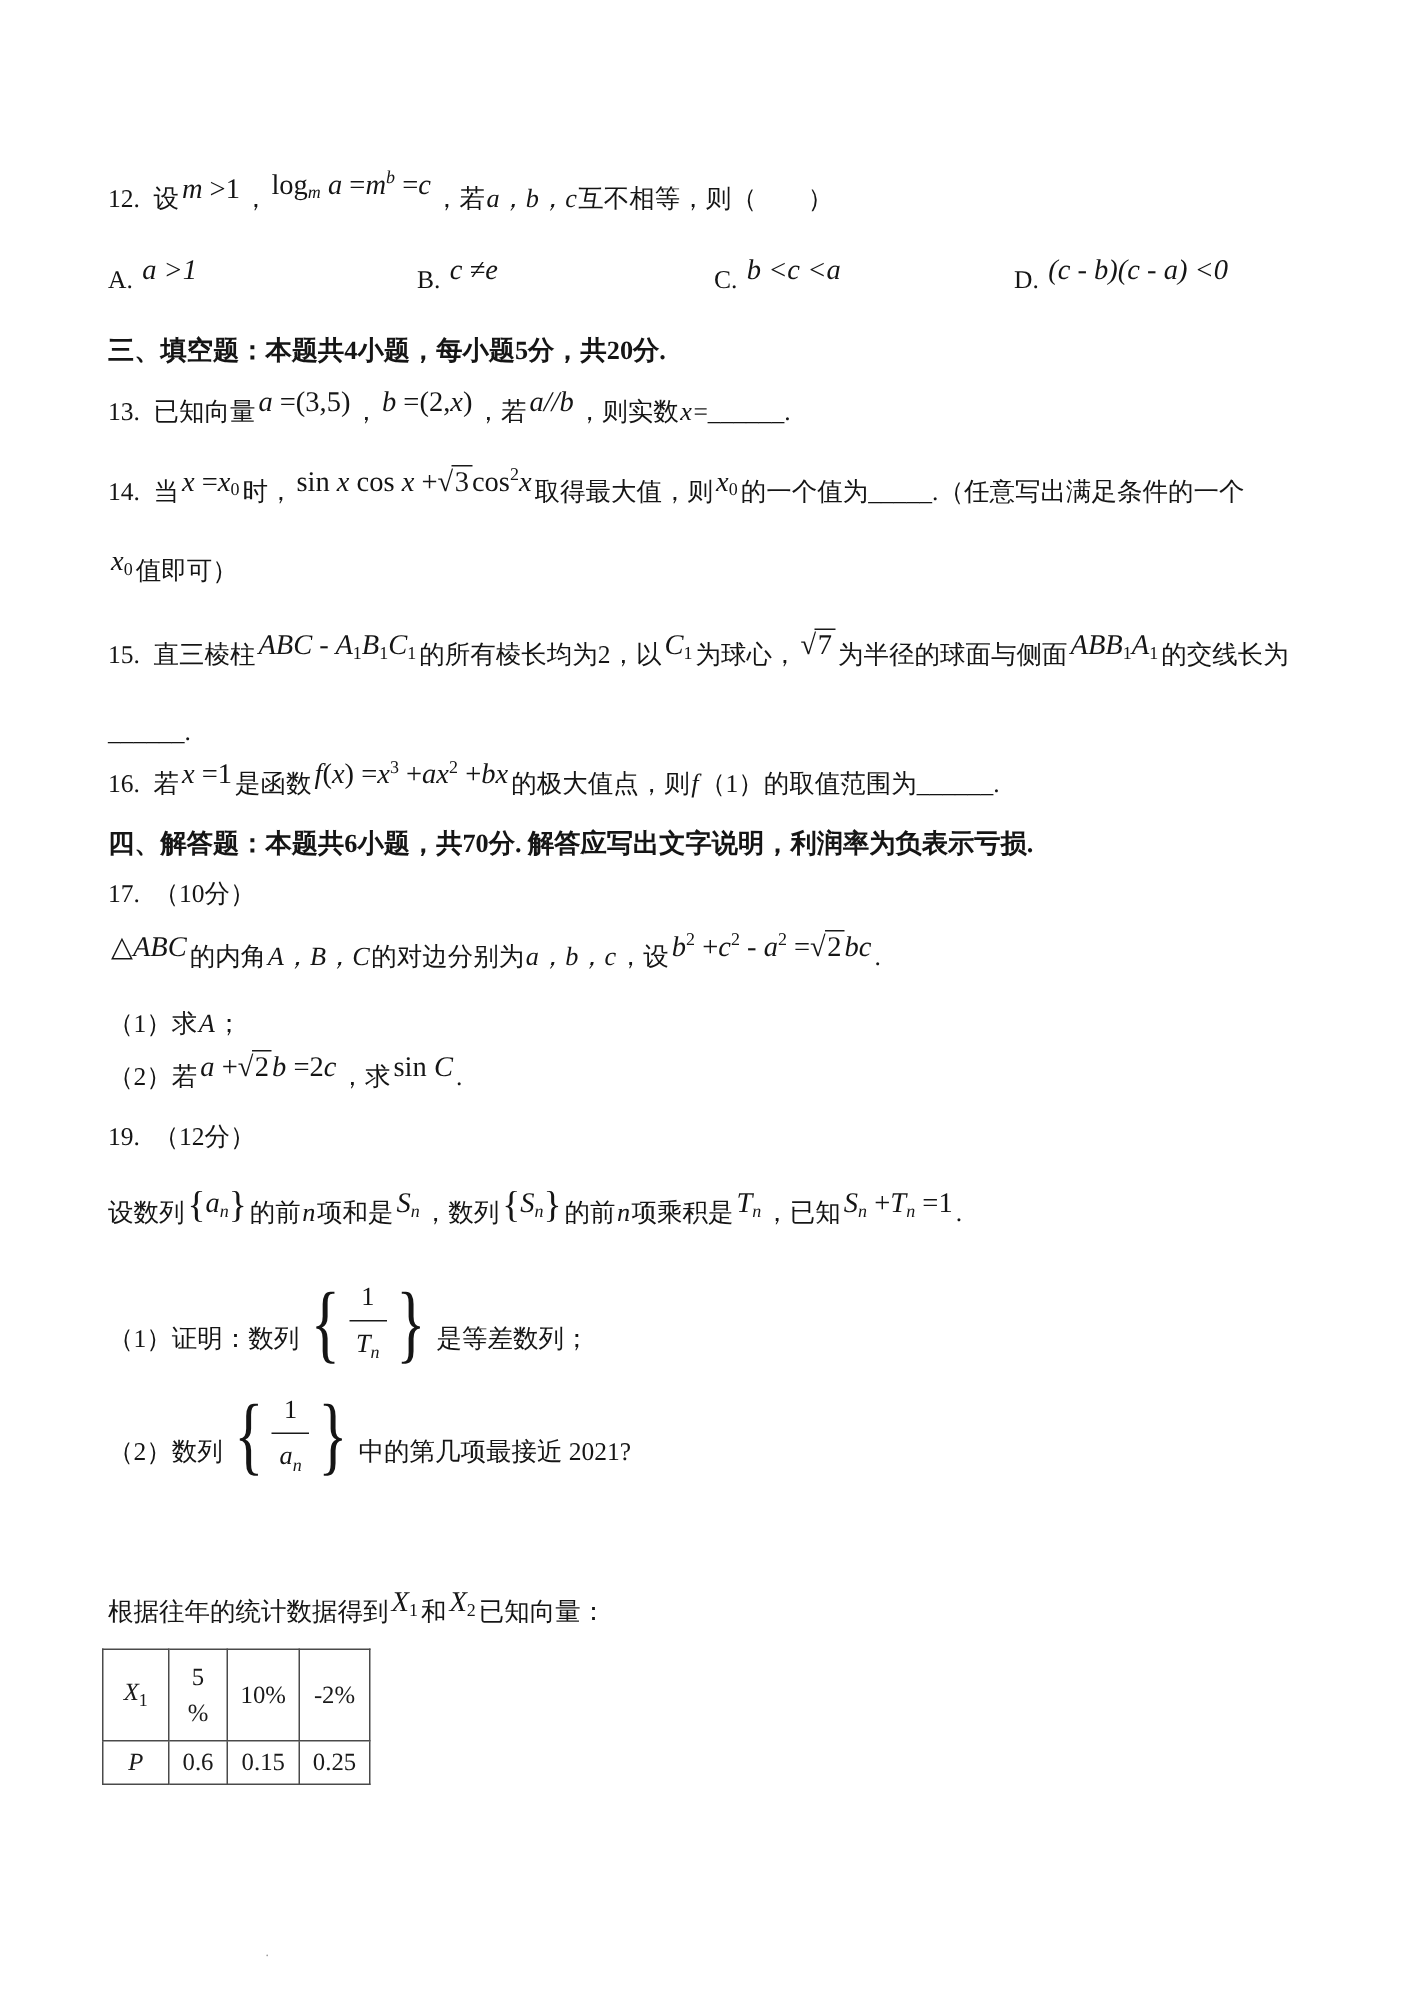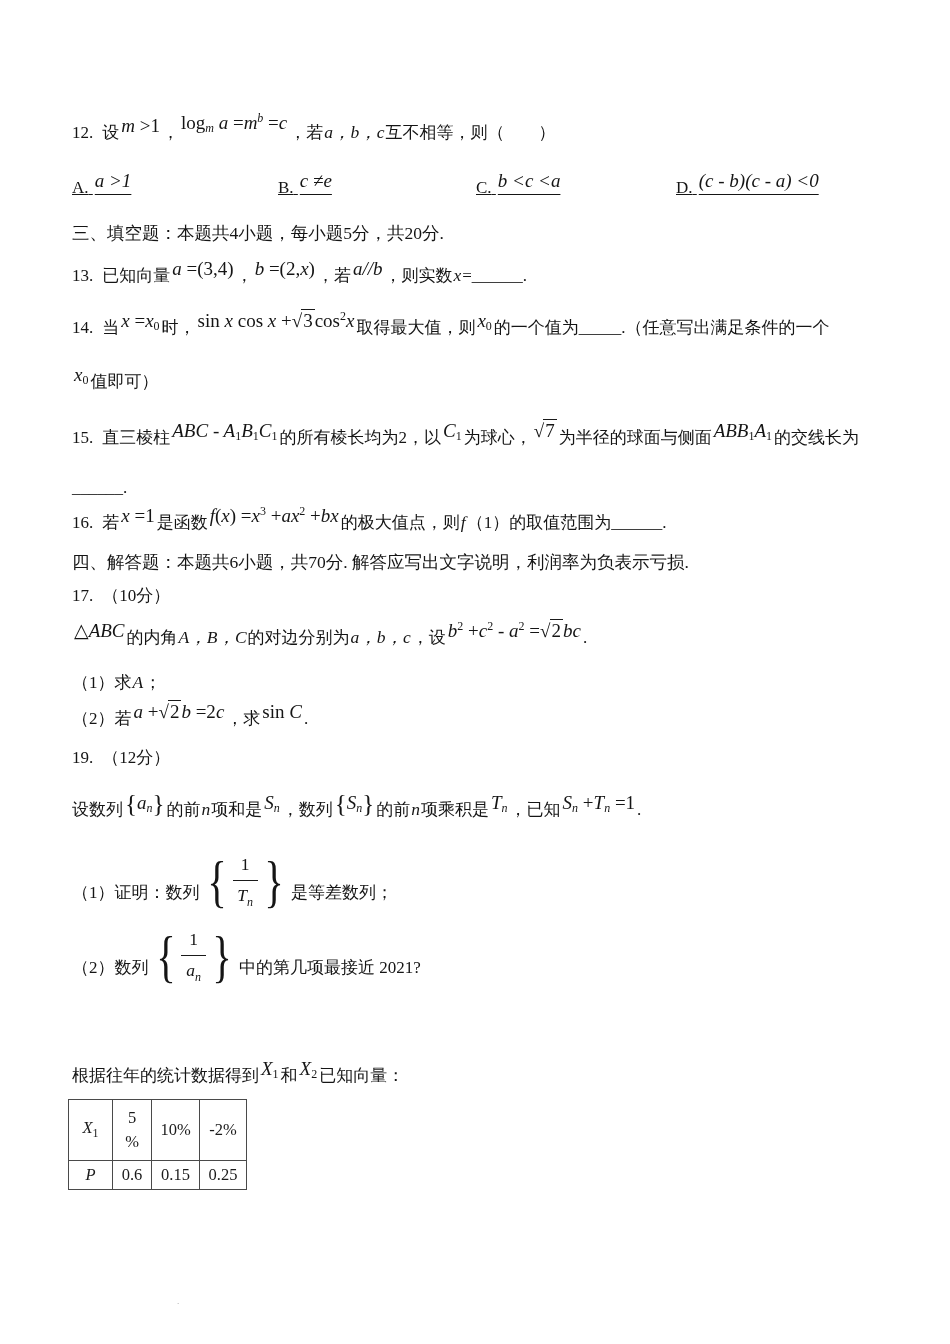--- a/index.html
+++ b/index.html
@@ -1,38 +1,38 @@
 <!DOCTYPE html>
 <html><head>
 <meta charset="utf-8">
 <style>
   html,body{margin:0;padding:0;background:#fff;}
   #page{position:relative;width:950px;height:1344px;background:#ffffff;
         font-family:"Liberation Serif","DejaVu Serif",serif;color:#151515;overflow:hidden;}
   .ln{position:absolute;left:72px;white-space:nowrap;font-size:17px;line-height:1.35;}
-  .b{font-weight:400;font-size:17.5px;}
+  .b{font-weight:700;font-size:17.5px;}
   .qno{margin-right:9px;}
   i,.it{font-style:italic;}
   .up{font-style:normal;}
   .m{font-size:19px;vertical-align:6px;margin:4px 2px;}
   .mhi{vertical-align:9px;}
   .mb{font-size:17.5px;margin:0 1px;}
   sub{font-size:12px;}
   sup{font-size:12px;}
   .m sub,.mb sub{vertical-align:-3px;}
   .m sup{vertical-align:7px;}
   .sqs{font-style:normal;}
   .sqr{font-style:normal;display:inline-block;border-top:1.5px solid #1a1a1a;line-height:1.15;padding:0 2px;margin-left:-1px;}
   .br{font-size:25px;vertical-align:-3px;font-style:normal;}
   .setf{display:inline-flex;align-items:center;vertical-align:middle;transform:translateY(-13px);margin:0 3px;}
   .setf .bg{font-size:58px;line-height:0.85;font-weight:400;transform:scaleX(0.7);font-style:normal;}
   .stk{display:inline-flex;flex-direction:column;align-items:center;font-size:17.5px;margin:0 1px;}
   .nu{padding:0 8px 3px;border-bottom:1.4px solid #1a1a1a;}
   .de{padding:3px 6px 0;font-family:Liberation Serif, serif;}
-  .opt{position:absolute;top:0;text-decoration:underline;}
+  .opt{position:absolute;top:0;}
   table.dist{position:absolute;left:68px;top:1099px;border-collapse:collapse;font-size:16.5px;color:#1a1a1a;}
   .dist td{border:1px solid #4a4a4a;text-align:center;vertical-align:middle;padding:0 2px;}
   .dist tr.r1 td{height:60px;}
   .dist tr.r2 td{height:28px;}
   .pre{white-space:pre-line;line-height:1.45;}
   .stray{position:absolute;left:177px;top:1296px;font-size:9px;color:#999;}
 </style>
 </head>
 <body>
 
@@ -45,21 +45,21 @@
   <div class="ln" style="top:168px;width:816px;height:42px">
     <span class="opt" style="left:0"><span>A.</span> <i class="m">a &gt;1</i></span>
     <span class="opt" style="left:206px"><span>B.</span> <i class="m">c ≠e</i></span>
     <span class="opt" style="left:404px"><span>C.</span> <i class="m">b &lt;c &lt;a</i></span>
     <span class="opt" style="left:604px"><span>D.</span> <i class="m">(c - b)(c - a) &lt;0</i></span>
   </div>
 
   <div class="ln b" style="top:222px">三、填空题：本题共4小题，每小题5分，共20分.</div>
 
   <div class="ln" style="top:256px">
-    <span class="qno">13.</span><span>已知向量</span><span class="m"><i>a</i><span class="up"> =(3,4)</span></span><span>，</span><span class="m"><i>b</i><span class="up"> =(2,</span><i>x</i><span class="up">)</span></span><span>，若</span><i class="m">a//b</i><span>，则实数</span><i class="mb">x</i><span class="up">=______.</span>
+    <span class="qno">13.</span><span>已知向量</span><span class="m"><i>a</i><span class="up"> =(3,5)</span></span><span>，</span><span class="m"><i>b</i><span class="up"> =(2,</span><i>x</i><span class="up">)</span></span><span>，若</span><i class="m">a//b</i><span>，则实数</span><i class="mb">x</i><span class="up">=______.</span>
   </div>
 
   <div class="ln" style="top:308px">
     <span class="qno">14.</span><span>当</span><span class="m"><i>x</i><span class="up"> =</span><i>x</i><sub class="up">0</sub></span><span>时，</span><span class="m"><span class="up">sin </span><i>x</i><span class="up"> cos </span><i>x</i><span class="up"> +</span><span class="sqs">√</span><span class="sqr">3</span><span class="up">cos</span><sup class="up">2</sup><i>x</i></span><span>取得最大值，则</span><span class="m"><i>x</i><sub class="up">0</sub></span><span>的一个值为_____.</span><span>（任意写出满足条件的一个</span>
   </div>
 
   <div class="ln" style="top:362px">
     <span class="m"><i>x</i><sub class="up">0</sub></span><span>值即可）</span>
   </div>
 

